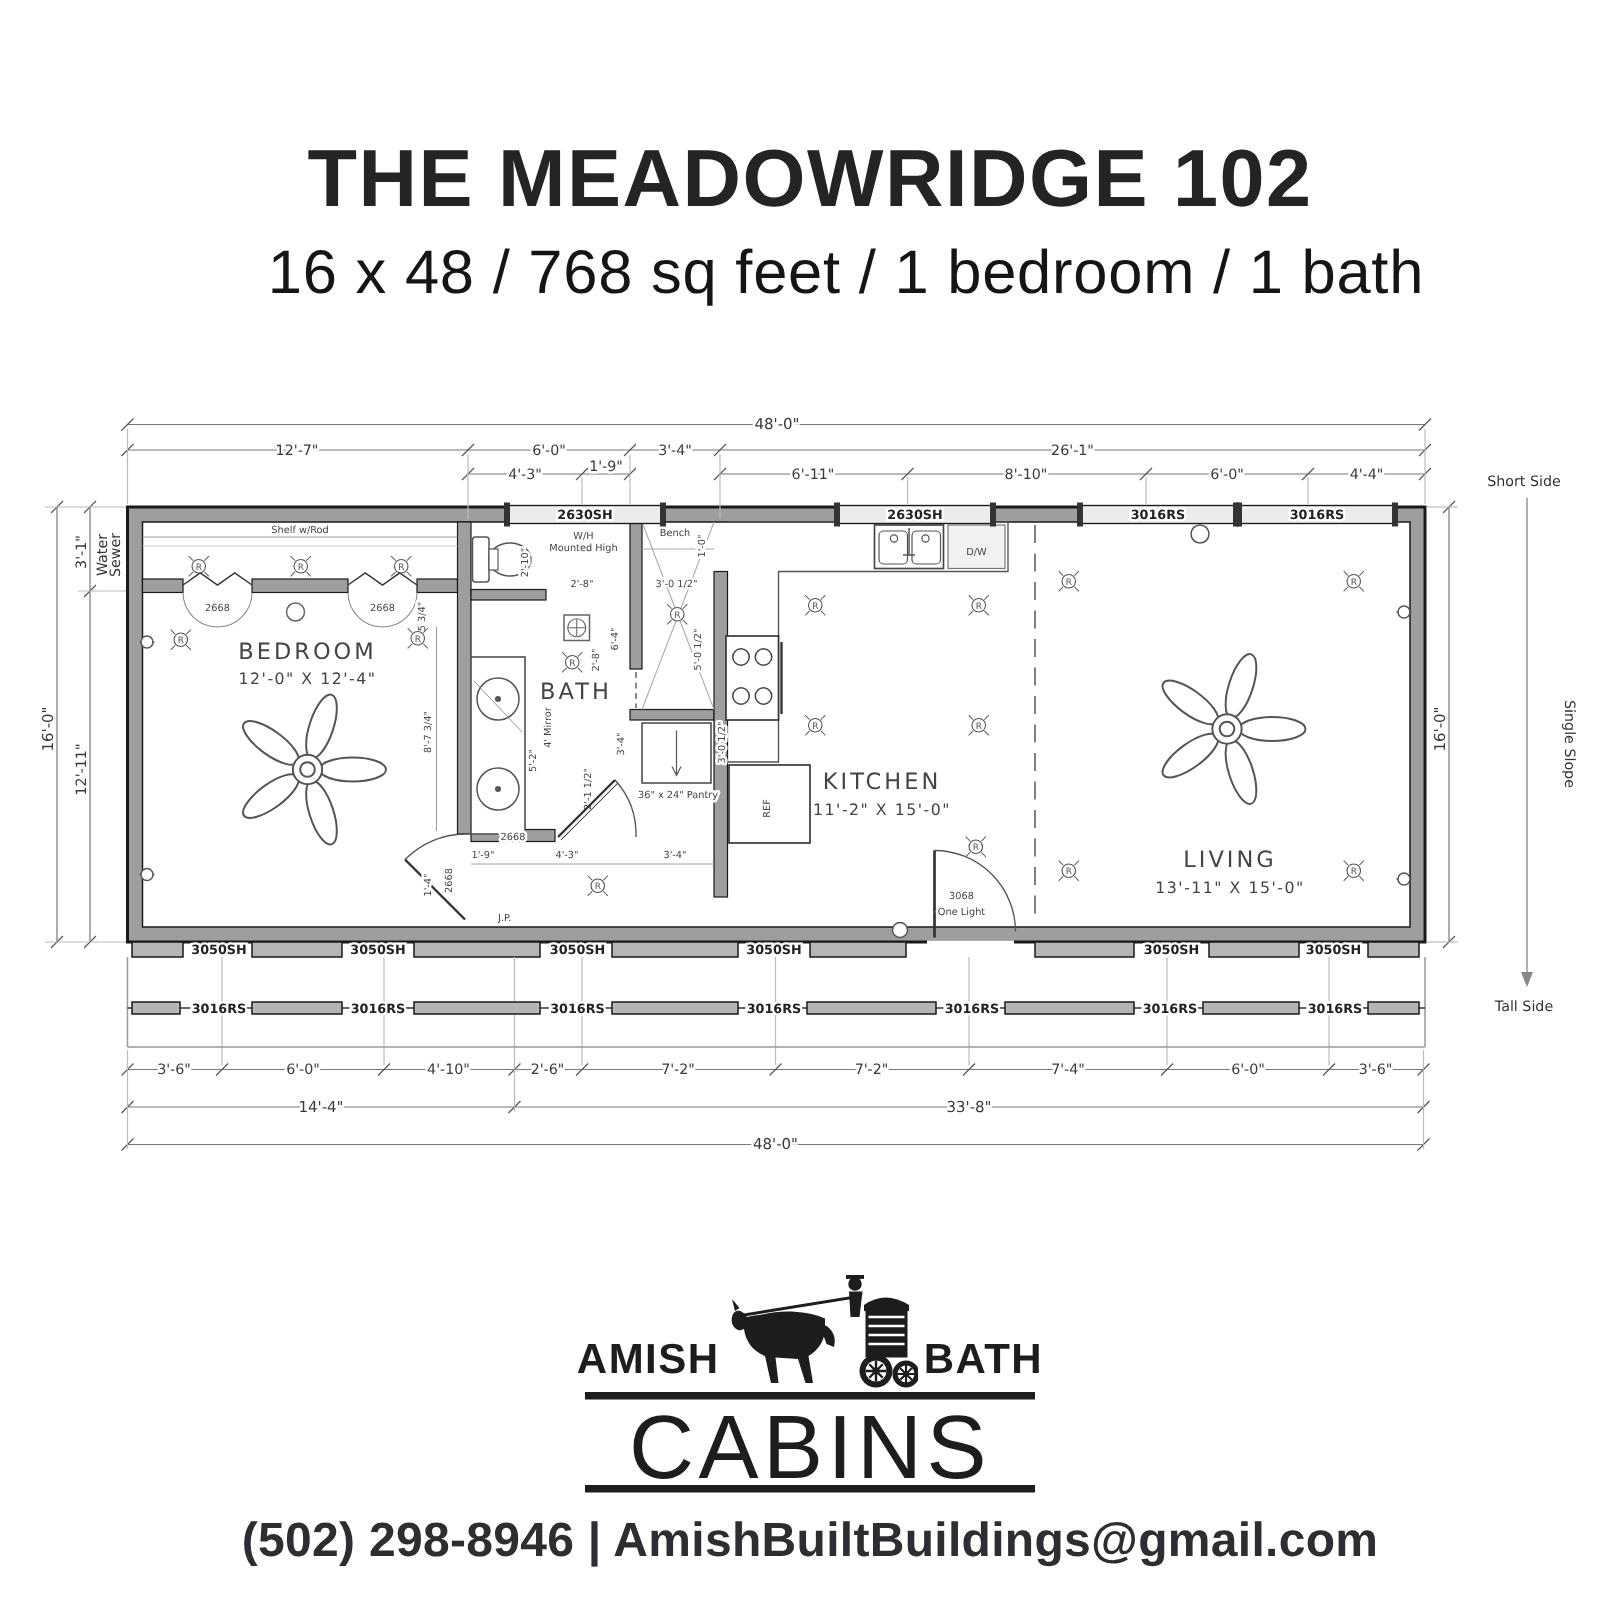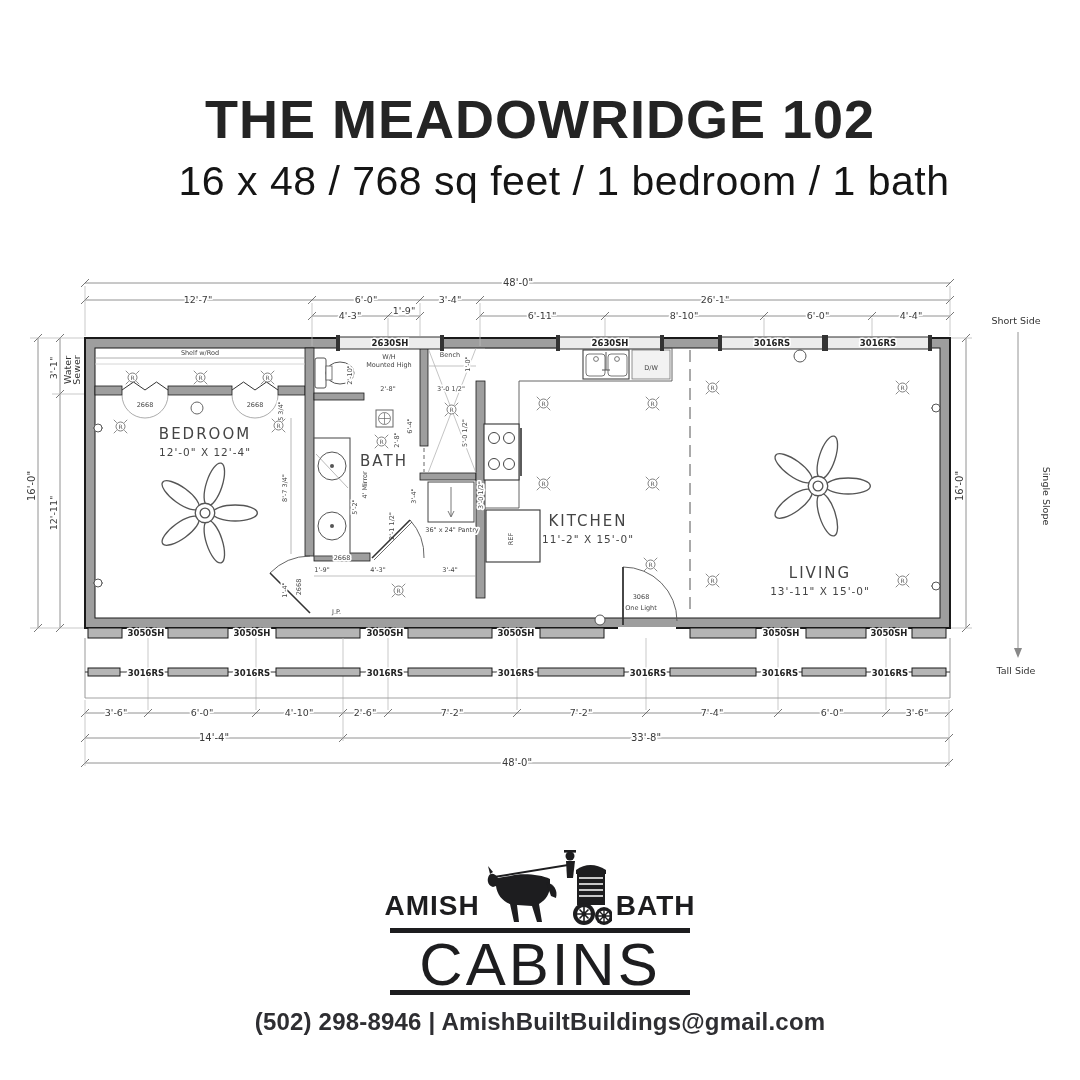--- a/index.html
+++ b/index.html
@@ -19,21 +19,21 @@
   .roomsize{font-size:10.5px;fill:#444;letter-spacing:1px;}
   .tiny{font-size:6.5px;fill:#444;}
   .note{font-size:9.5px;fill:#333;}
   .logo{position:absolute;top:848px;left:50%;transform:translateX(-50%);width:320px;
         display:flex;flex-direction:column;align-items:center;color:#1d1d1f;}
   .logo-row{display:flex;align-items:flex-end;justify-content:flex-start;gap:4px;height:86px;}
   .logo-word{font-size:28px;font-weight:800;letter-spacing:1px;line-height:1;padding-bottom:14px;}
   .logo-bar{width:300px;height:5px;background:#1d1d1f;margin-top:-6px;}
   .logo-cabins{font-size:60px;font-weight:400;letter-spacing:3px;line-height:1.05;}
   .contact{position:absolute;top:1008px;left:0;width:100%;text-align:center;
-           font-size:24px;font-weight:700;color:#2e2e32;letter-spacing:0.2px;}
+           font-size:32px;font-weight:700;color:#2e2e32;letter-spacing:0.2px;}
 </style>
 </head>
 <body>
 
 <div class="page">
 
   <div class="title">THE MEADOWRIDGE 102</div>
   <div class="subtitle">16 x 48 / 768 sq feet / 1 bedroom / 1 bath</div>
 
   <div class="plan-wrap">

